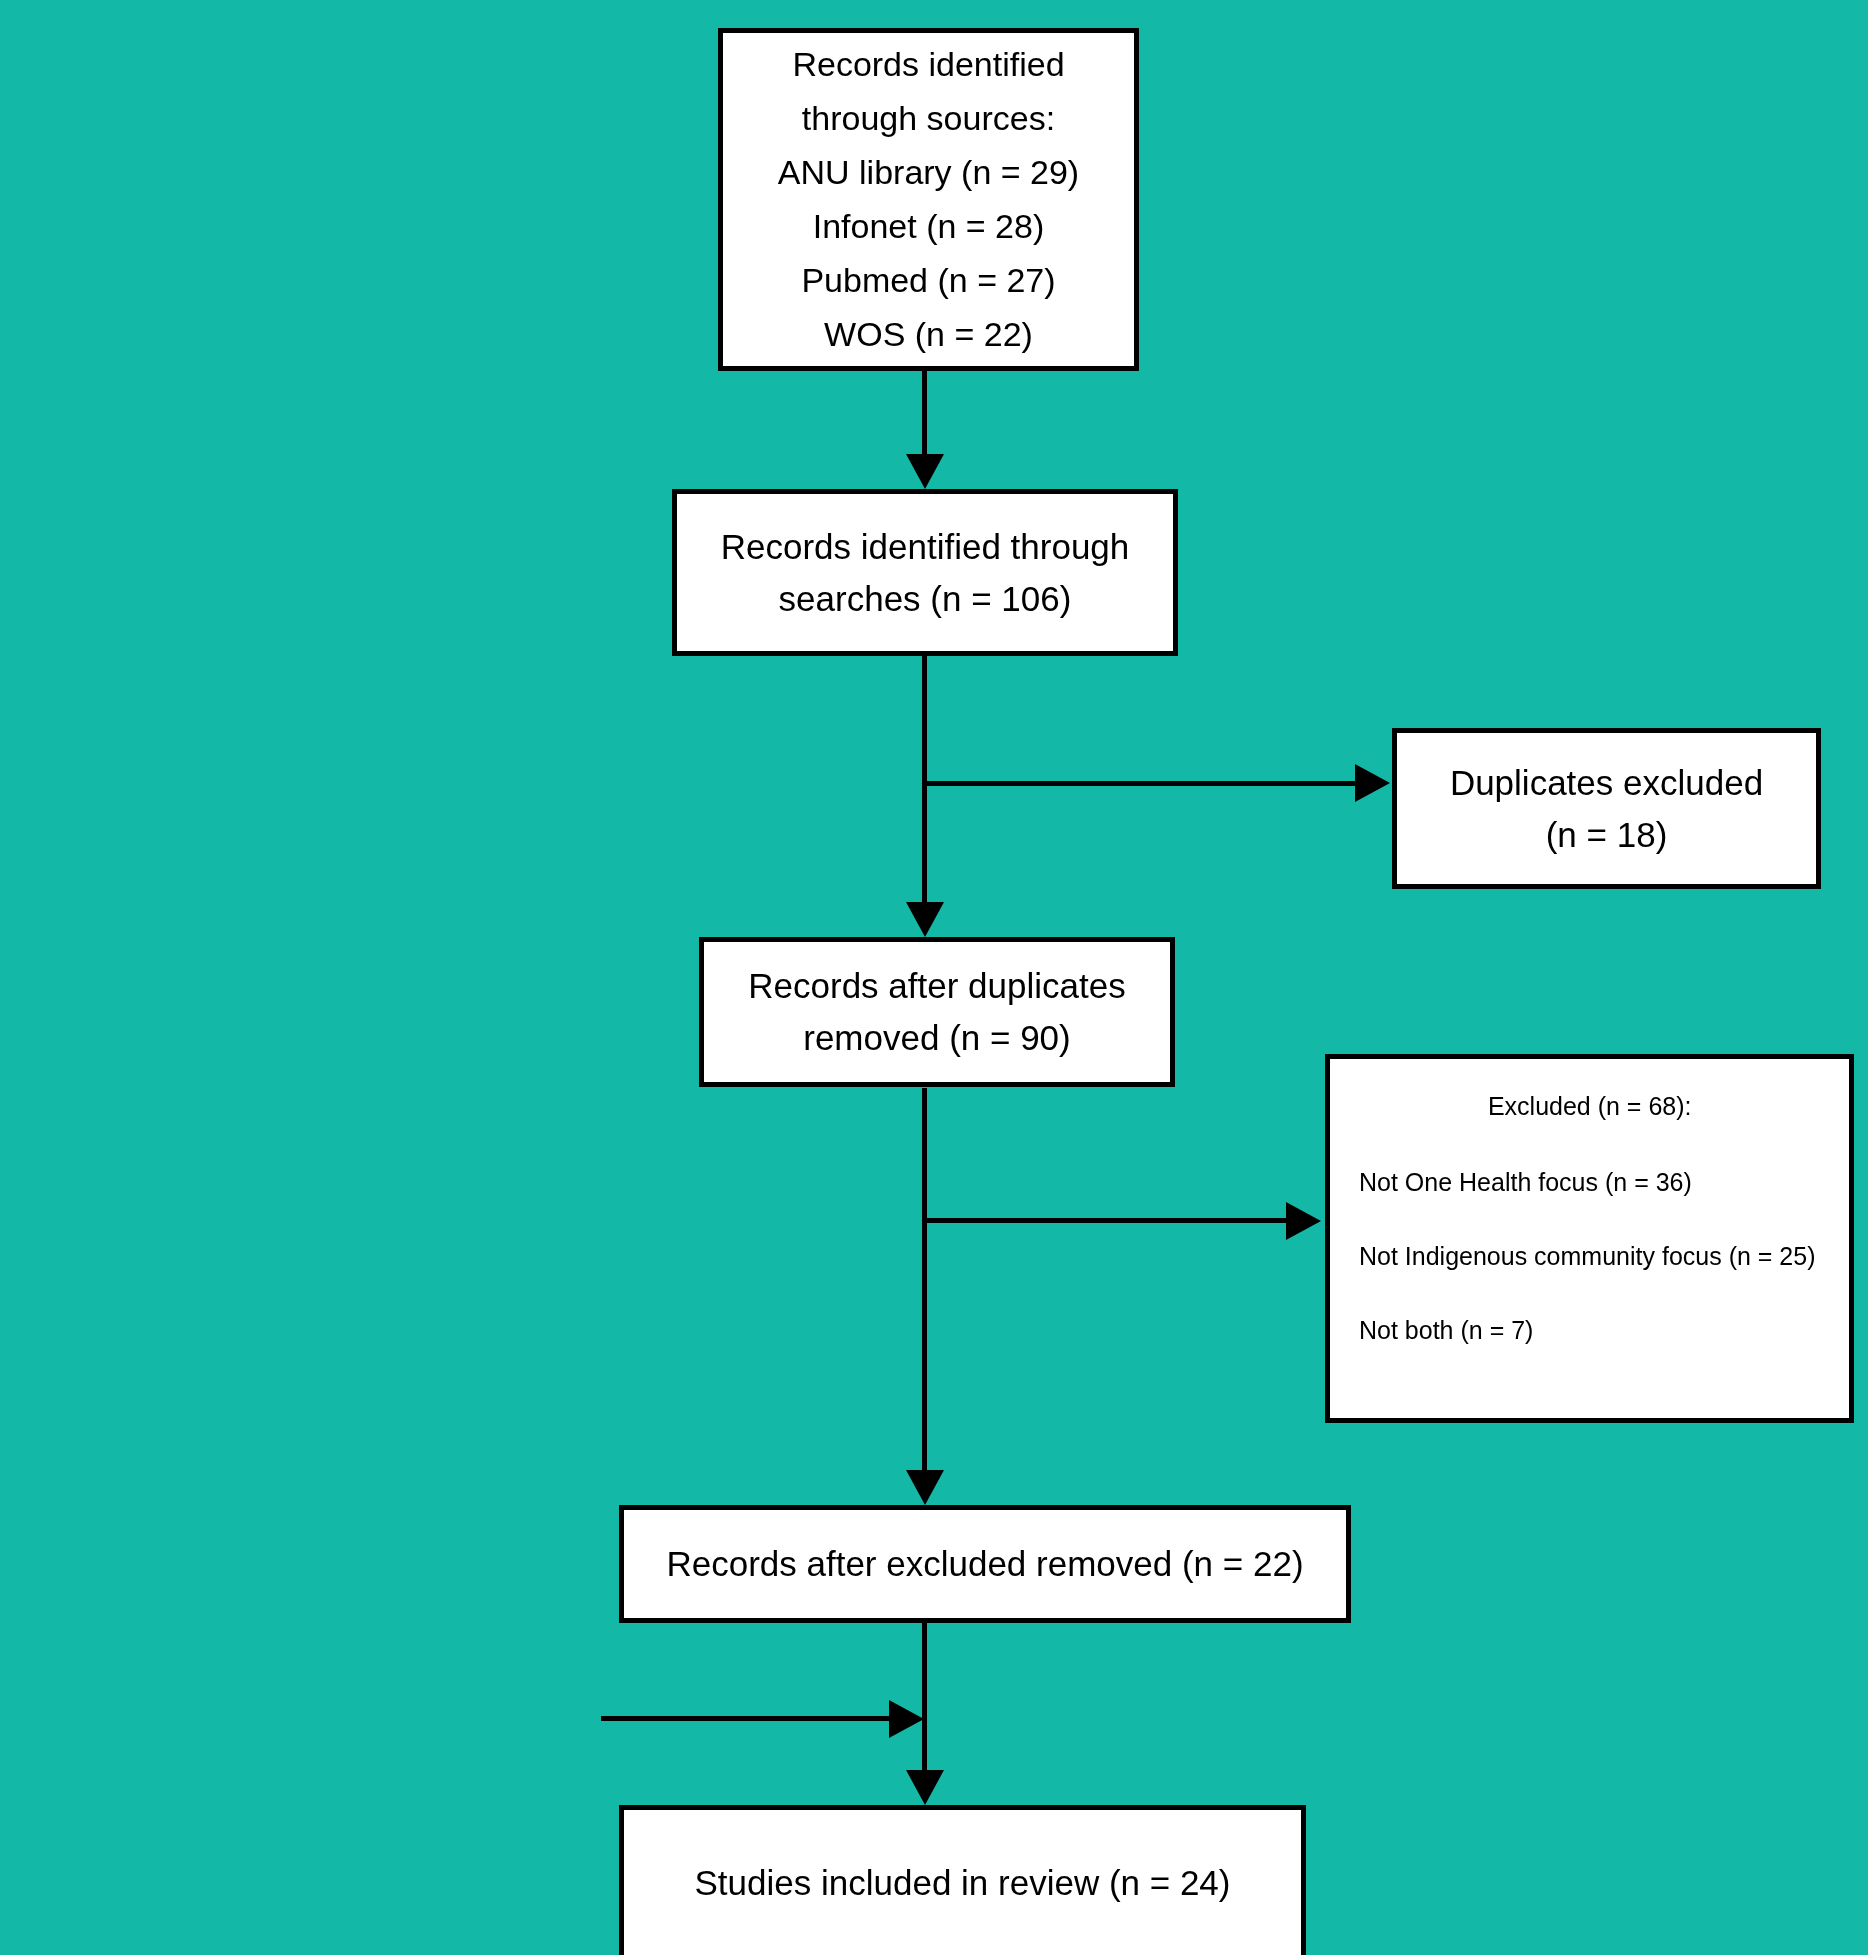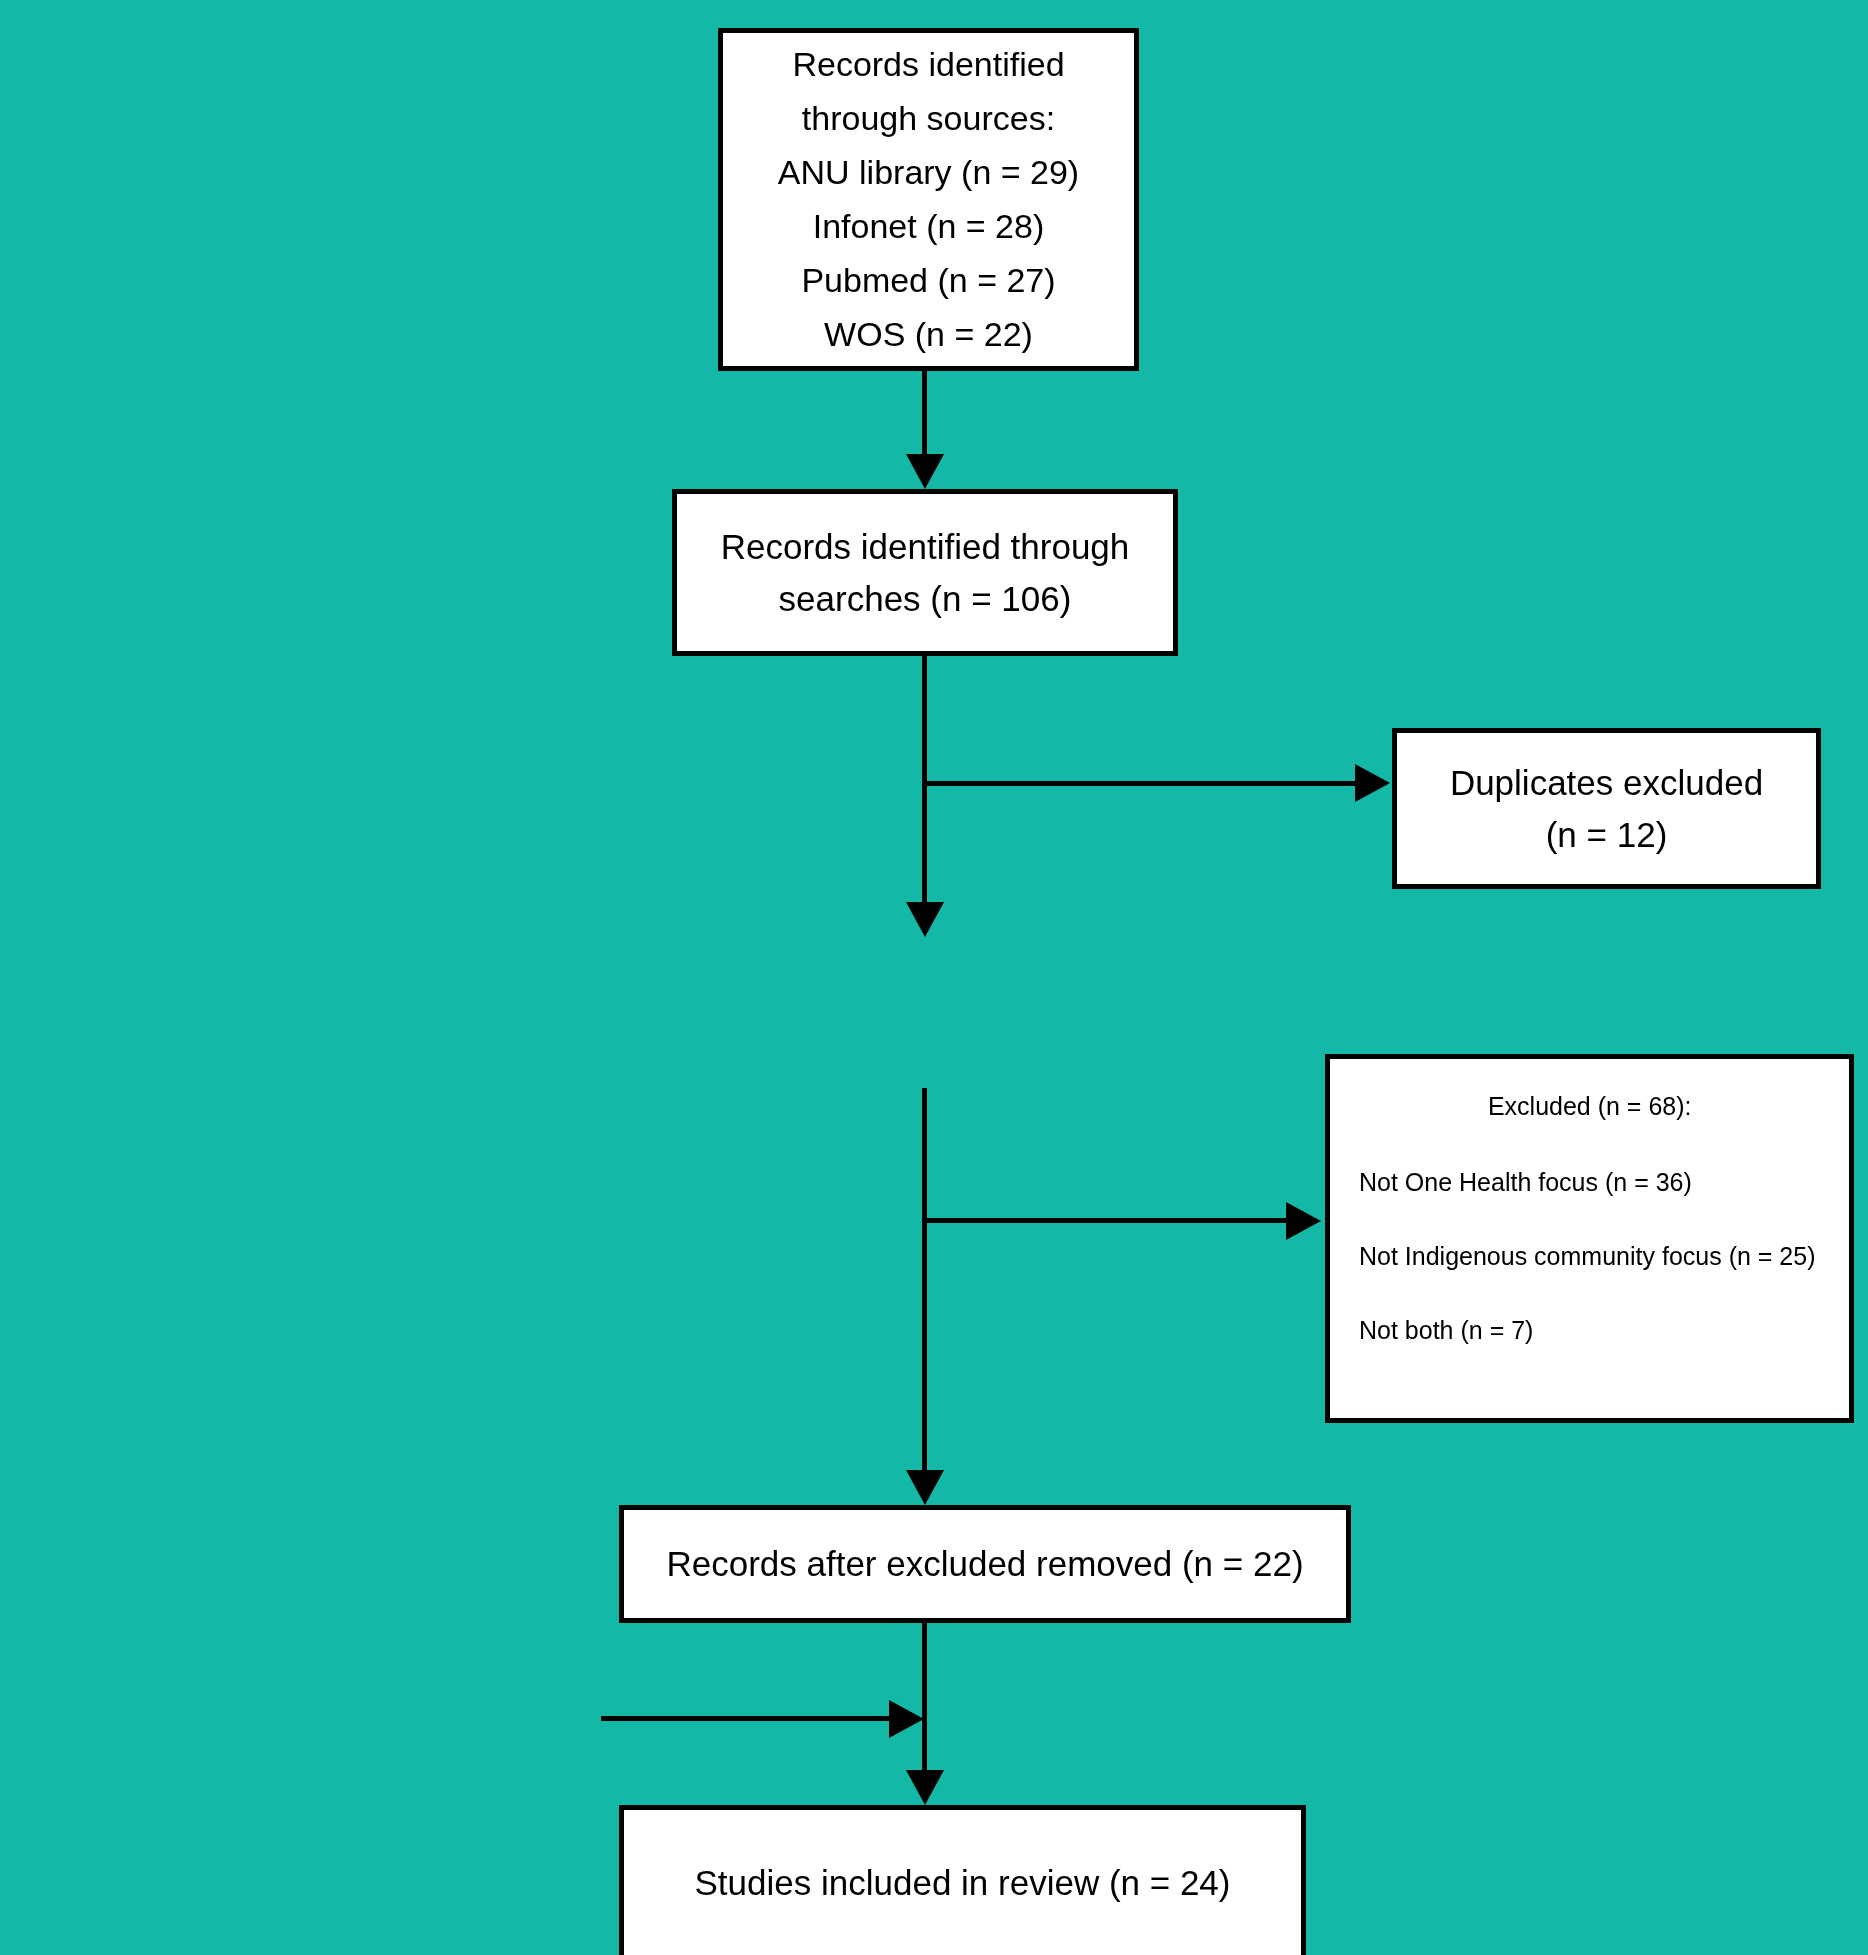--- a/index.html
+++ b/index.html
@@ -90,23 +90,27 @@
 WOS (n = 22)</span>
   </div>
 
   <div class="box" id="box-searches">
     <span class="pre">Records identified through
 searches (n = 106)</span>
   </div>
 
   <div class="box" id="box-dup">
     <span class="pre">Duplicates excluded
-(n = 12)</span>
+(n = 18)</span>
   </div>
 
+  <div class="box" id="box-afterdup">
+    <span class="pre">Records after duplicates
+removed (n = 90)</span>
+  </div>
 
   <div class="box" id="box-excluded">
     <div class="excl-title">Excluded (n = 68):</div>
     <div class="excl-item">Not One Health focus (n = 36)</div>
     <div class="excl-item">Not Indigenous community focus (n = 25)</div>
     <div class="excl-item">Not both (n = 7)</div>
   </div>
 
   <div class="box" id="box-afterexcl">
     <span class="pre">Records after excluded removed (n = 22)</span>

